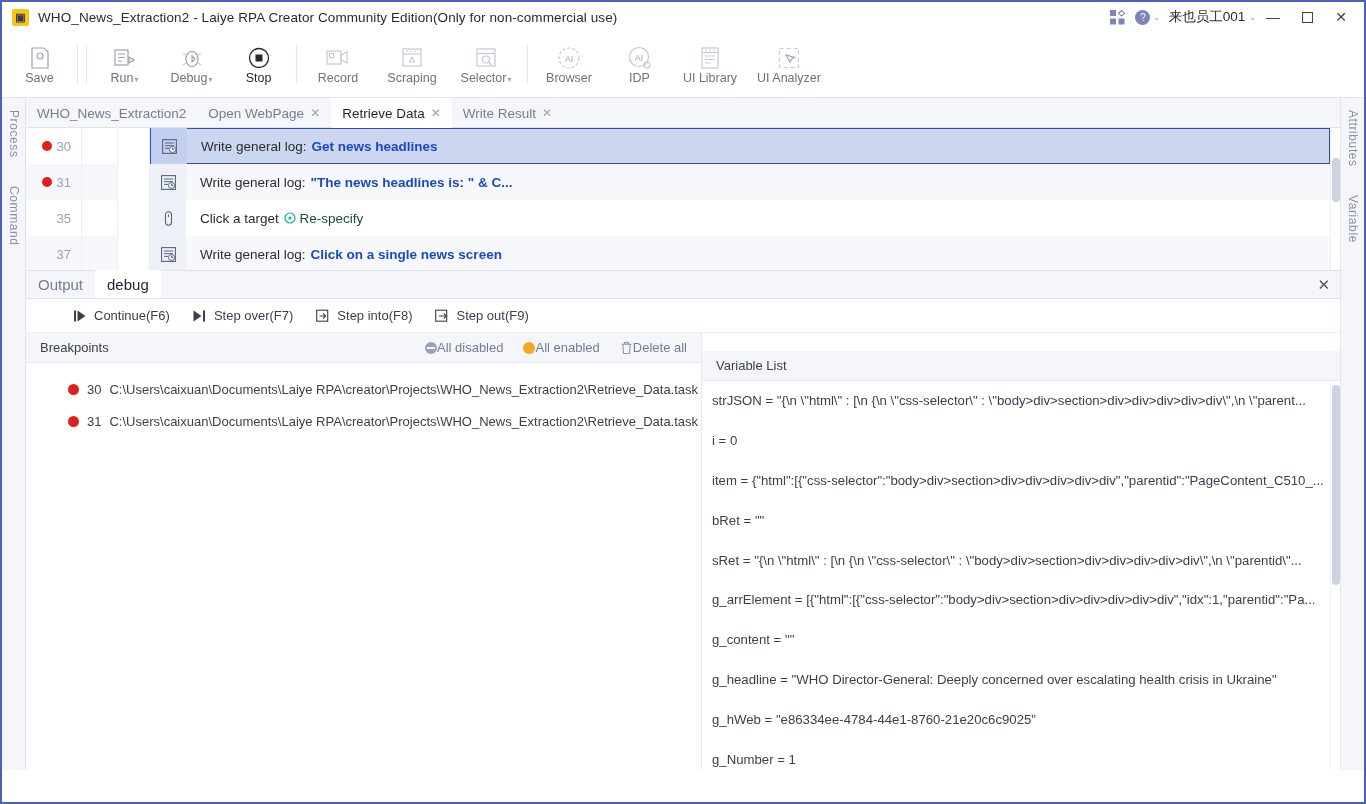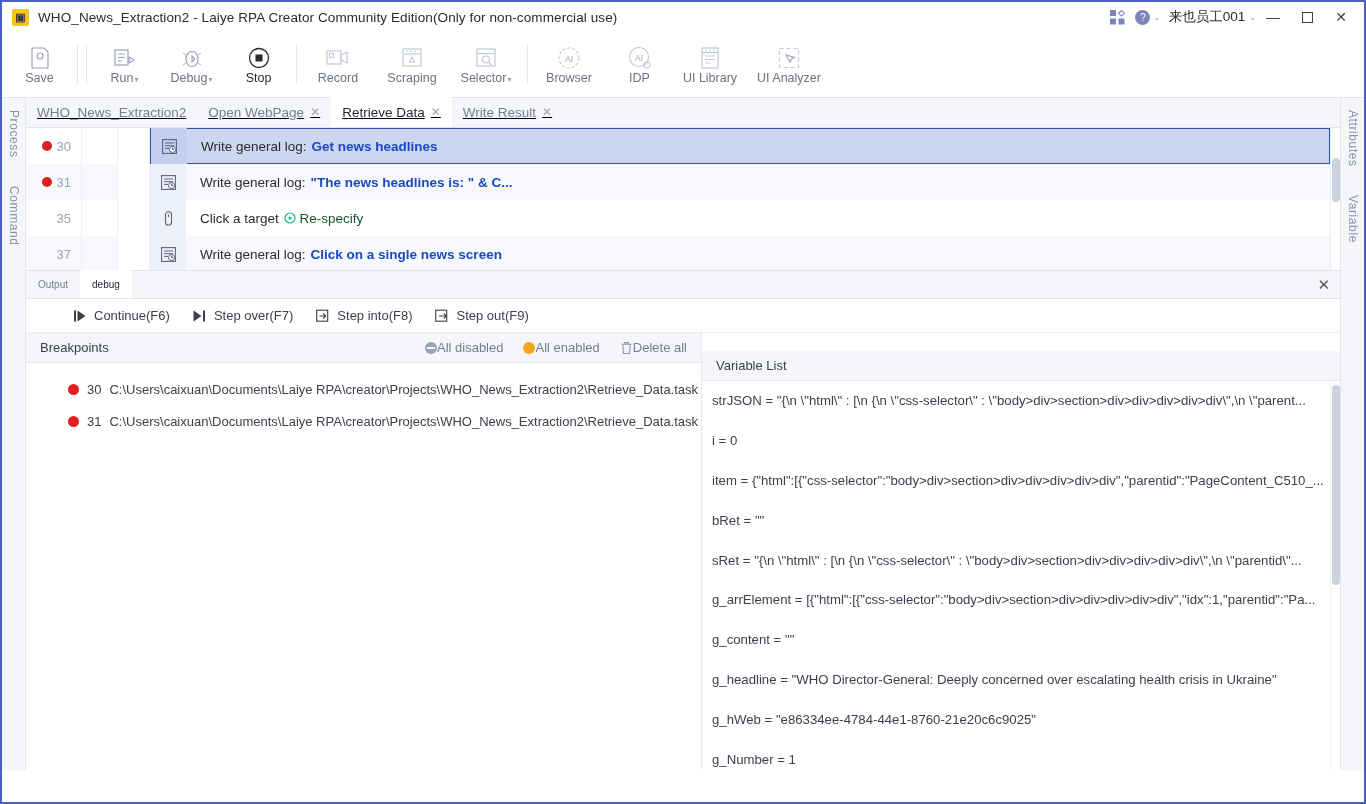--- a/index.html
+++ b/index.html
@@ -74,23 +74,22 @@
   .vtab {
     writing-mode: vertical-rl; font-size: 12px; color: #8891a8;
     letter-spacing: .6px; cursor: pointer; padding: 4px 0;
   }
 
   .center { flex: 1; display: flex; flex-direction: column; min-width: 0; }
 
   
   .tabstrip {
     height: 30px; background: #f5f6fa; display: flex;
-    align-items: flex-end; border-bottom: 1px solid #dfe3ee;
+    border-bottom: 1px solid #dfe3ee;
     position: relative;
-    text-decoration: underline;
   }
   .tab {
     height: 30px; display: flex; align-items: center; gap: 6px;
     padding: 0 11px; font-size: 13.5px; color: #757d92; cursor: pointer;
   }
   .tab.active { background: #fff; color: #1f2430; }
   .tab-x { font-size: 12px; color: #9aa2b8; }
   .visual-toggle {
     position: absolute; right: 8px; top: 16px;
     height: 32px; width: 72px; border-radius: 11px;
@@ -148,21 +147,21 @@
   }
 
   
   .dock { height: 500px; display: flex; flex-direction: column;
           border-top: 1px solid #dfe3ee; background: #fff; }
   .dock-tabs {
     height: 28px; background: #f5f6fa; display: flex; align-items: flex-end;
     border-bottom: 1px solid #dfe3ee; position: relative;
   }
   .dock-tab {
-    height: 28px; padding: 0 12px; font-size: 10px; color: #757d92;
+    height: 28px; padding: 0 12px; font-size: 15px; color: #757d92;
     display: flex; align-items: center; cursor: pointer;
   }
   .dock-tab.active { background: #fff; color: #1f2430; }
   .dock-close {
     position: absolute; right: 10px; top: 5px;
     font-size: 15px; color: #555; cursor: pointer;
   }
   .dbg-bar {
     height: 34px; display: flex; align-items: center; gap: 22px;
     padding-left: 46px; border-bottom: 1px solid #eceff6; background: #fff;

